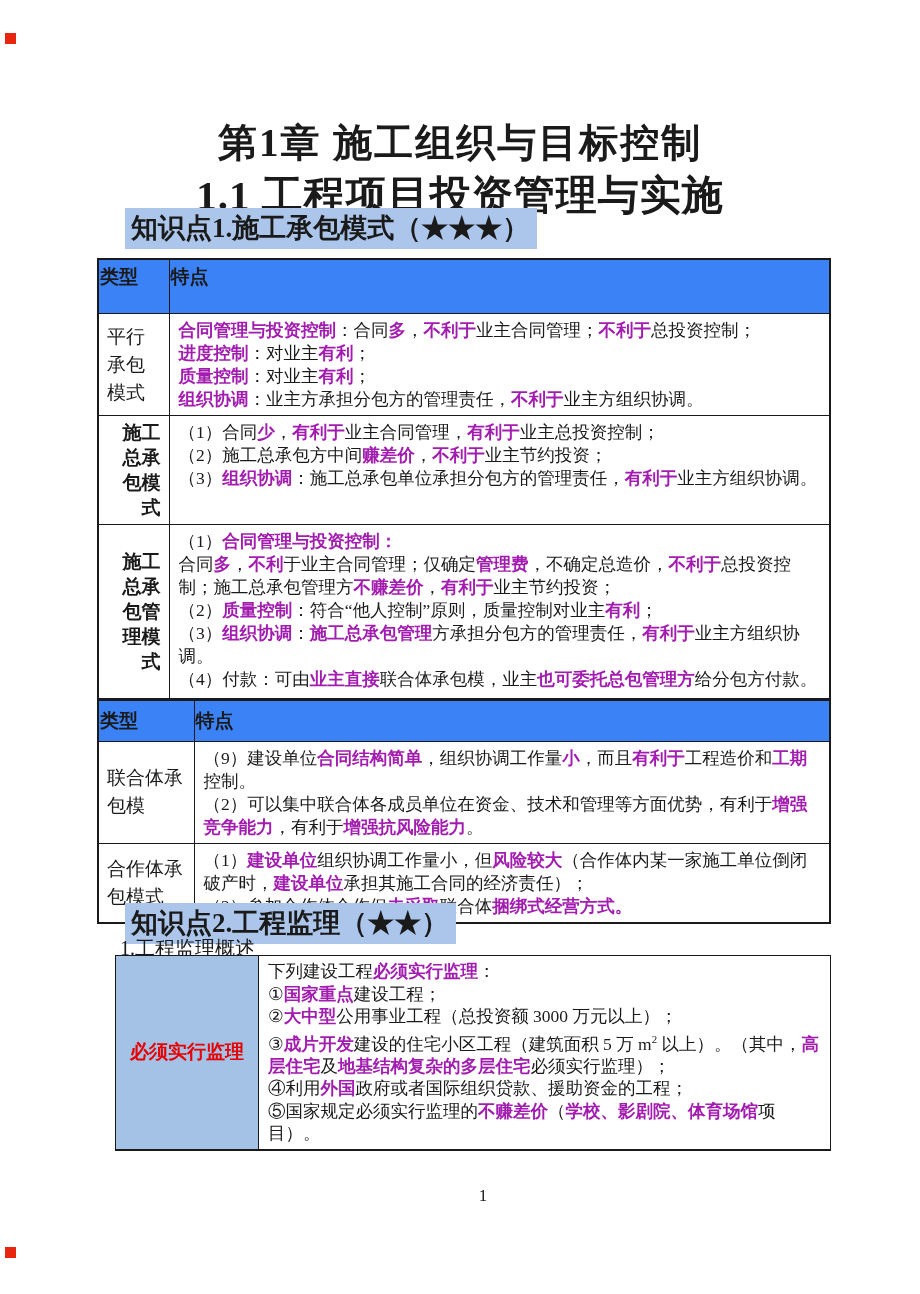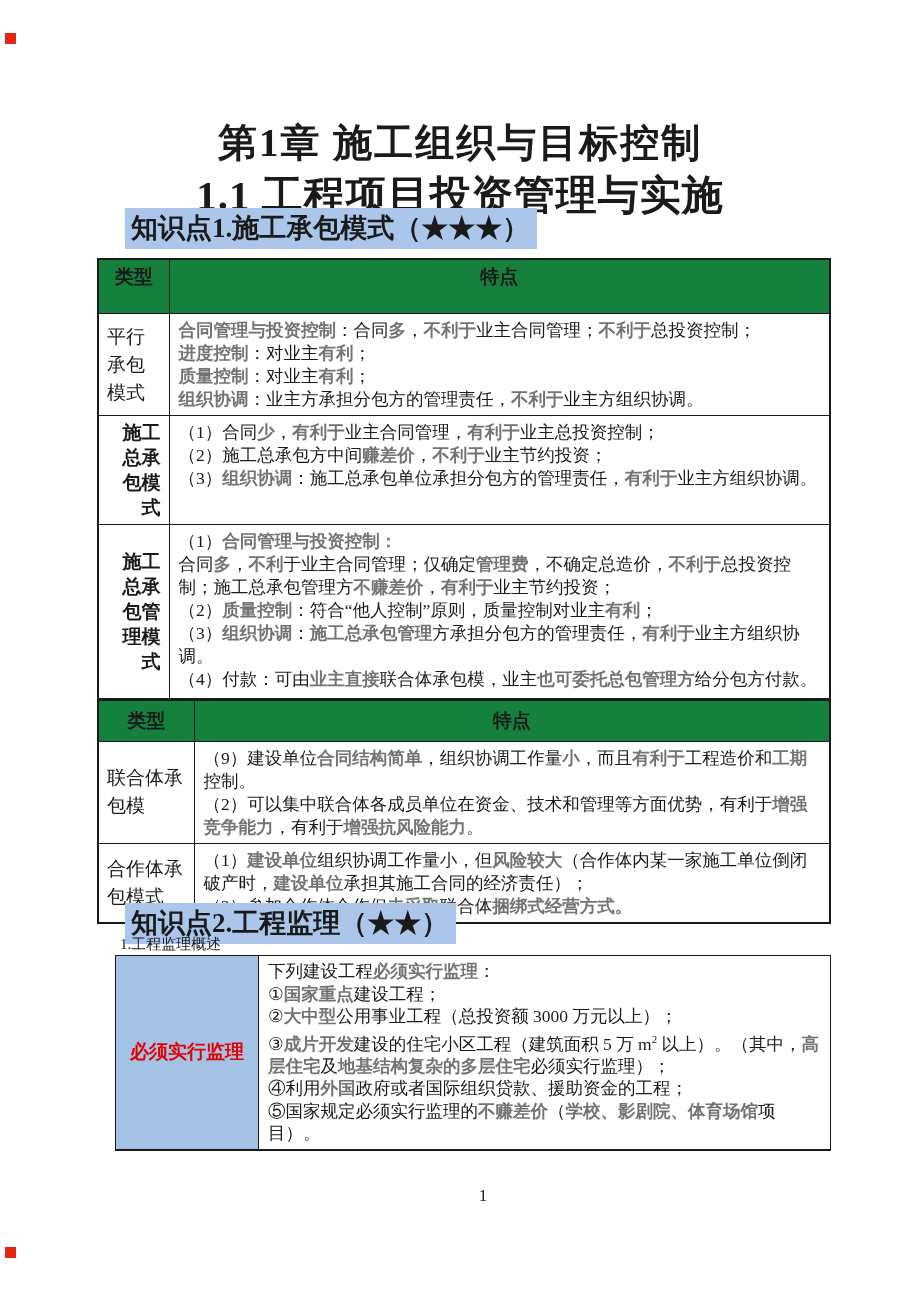--- a/index.html
+++ b/index.html
@@ -22,47 +22,47 @@
   }
   .kp{
     position:absolute;left:125px;background:#abc6ea;
     font-size:27px;padding:2px 8px 3px 6px;white-space:nowrap;
   }
   .kp1{top:208px;}
   .kp2{top:903px;text-align:right;}
   .kp .badge{font-weight:bold;}
   .kp .kp-title{font-weight:bold;}
   .section-note{
-    position:absolute;left:120px;top:935px;font-size:15px;
+    position:absolute;left:120px;top:935px;font-size:20px;
   }
 
   
   .tbl-wrap{position:absolute;left:97px;top:258px;width:734px;}
   table{border-collapse:collapse;width:100%;table-layout:fixed;}
   td,th{border:1px solid #1a1a1a;vertical-align:middle;}
   .tbl{border:2px solid #1a1a1a;}
   .hdr-row th{
-    background:#15803d;font-size:19px;font-weight:bold;text-align:center;
+    background:#3b82f6;font-size:19px;font-weight:bold;text-align:left;
   }
   .hdr1 th{height:48px;vertical-align:top;padding-top:4px;}
   .hdr2 th{height:38px;}
   col.c-type1{width:71px;}
   col.c-type2{width:96px;}
   .label-cell{
     font-size:19px;line-height:28px;text-align:left;
     padding:4px 8px 4px 8px;word-break:break-all;
   }
   .label-bold{font-weight:bold;line-height:25px;text-align:right;}
   .content-cell{
     font-size:17.5px;line-height:23px;text-align:left;
     padding:5px 8px 4px 9px;vertical-align:top;
   }
   .r1{height:95px;} .r2{height:88px;} .r3{height:174px;}
   .r4{height:96px;} .r5{height:78px;}
-  .red{color:#737373;font-weight:bold;}
+  .red{color:#a21caf;font-weight:bold;}
   .sup{font-size:0.62em;vertical-align:super;}
   .line{display:block;}
 
   
   .sup-wrap{position:absolute;left:115px;top:955px;width:716px;}
   .sup-tbl{border:1px solid #1a1a1a;border-bottom:2px solid #1a1a1a;}
   col.c-sup{width:143px;}
   .sup-label{
     background:#a4c2e6;color:#e60000;font-weight:bold;font-size:19px;
     text-align:center;vertical-align:middle;

